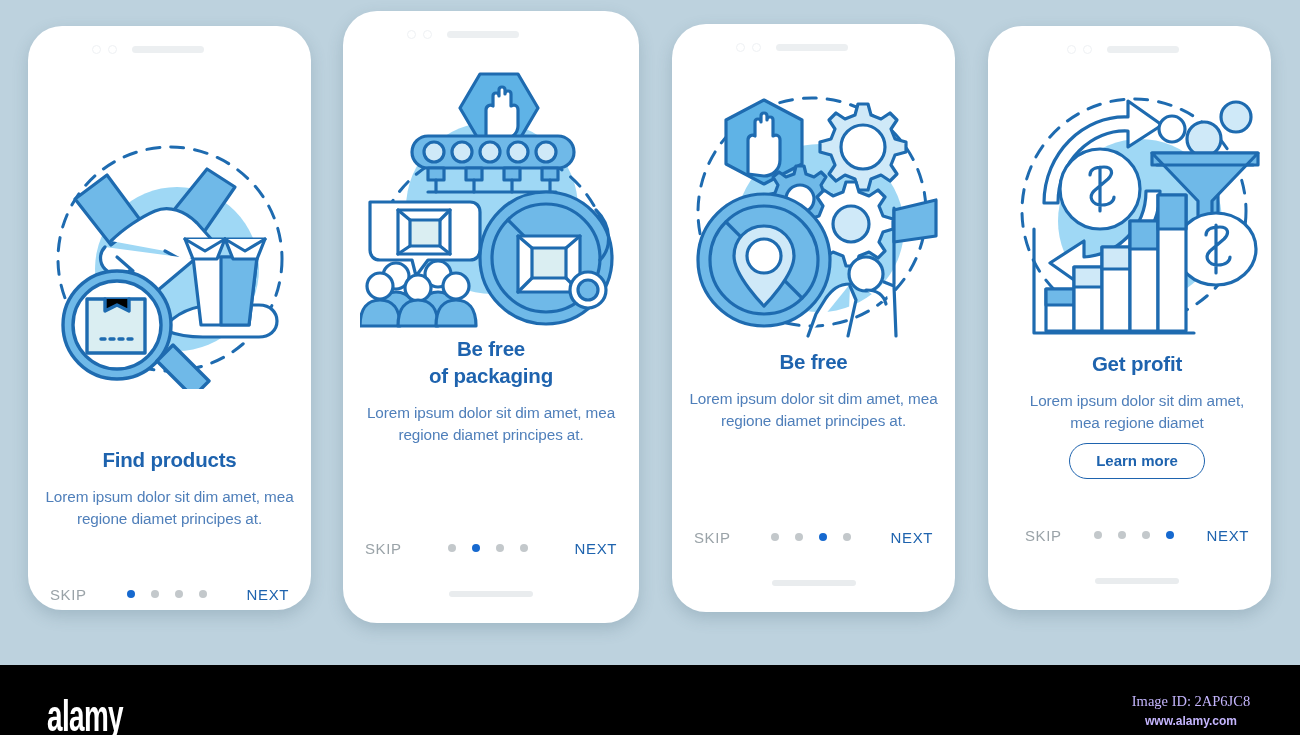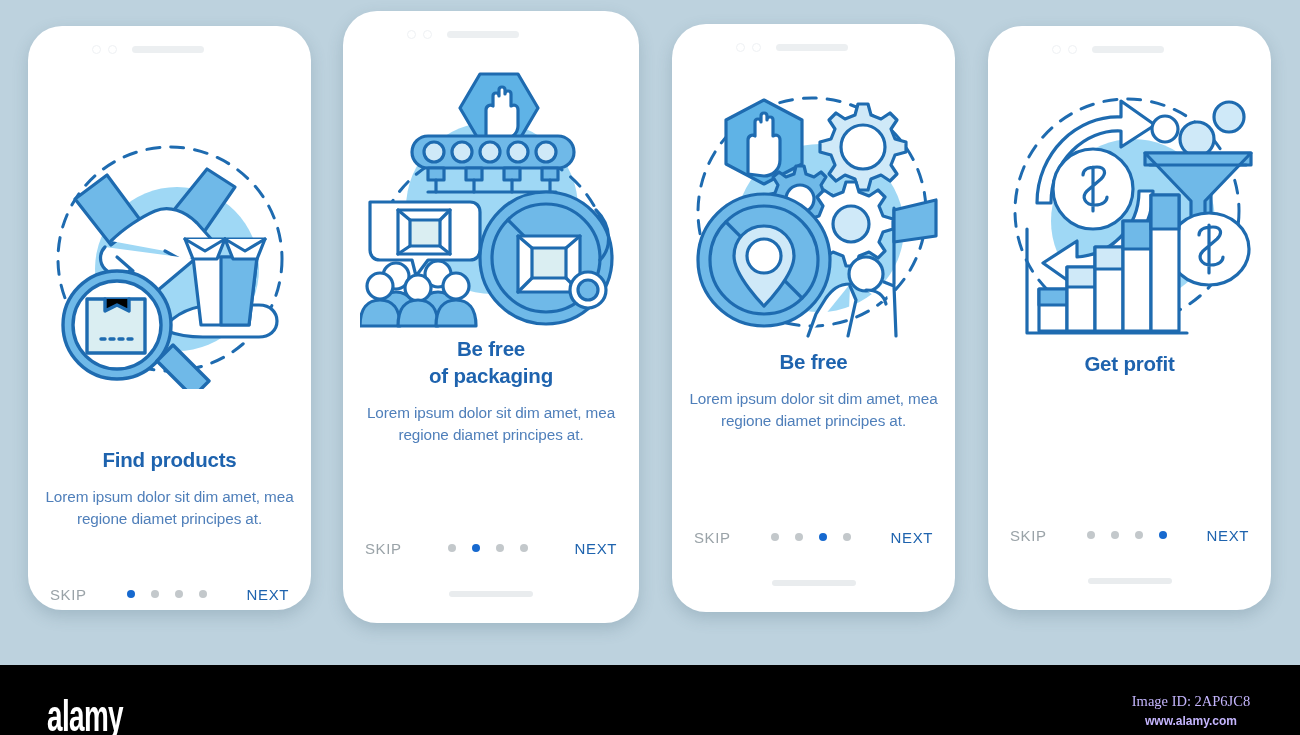--- a/index.html
+++ b/index.html
@@ -33,21 +33,21 @@
     box-shadow: 0 6px 16px rgba(60,90,110,0.22);
     overflow: hidden;
     display: flex;
     flex-direction: column;
   }
 
   
   .phone.p1 { left: 28px;  top: 26px; width: 283px; height: 584px; gap: 48px; }
   .phone.p2 { left: 343px; top: 11px; width: 296px; height: 612px; }
   .phone.p3 { left: 672px; top: 24px; width: 283px; height: 588px; }
-  .phone.p4 { left: 988px; top: 26px; width: 283px; height: 584px; }
+  .phone.p4 { left: 988px; top: 26px; width: 283px; height: 584px; padding-left: 15px; }
 
   
   .phone-top {
     height: 46px;
     display: flex;
     align-items: center;
     padding-left: 64px;
     gap: 7px;
     flex: 0 0 auto;
   }
@@ -440,20 +440,24 @@
             <rect x="146" y="112" width="28" height="34" fill="#6fb9e8"></rect>
             <path d="M22 146 L22 250 L182 250" fill="none"></path>
           </g>
         </svg>
       </div>
 
       <div class="copy">
         <div class="title">
           <div>Get profit</div>
         </div>
+        <div class="body">Lorem ipsum dolor sit dim amet, mea regione diamet</div>
+        <div class="cta-wrap">
+          <button class="cta">Learn more</button>
+        </div>
       </div>
 
       <div class="pager">
         <span class="skip">SKIP</span>
         <span class="dots">
           <span class="dot"></span>
           <span class="dot"></span>
           <span class="dot"></span>
           <span class="dot on"></span>
         </span>

